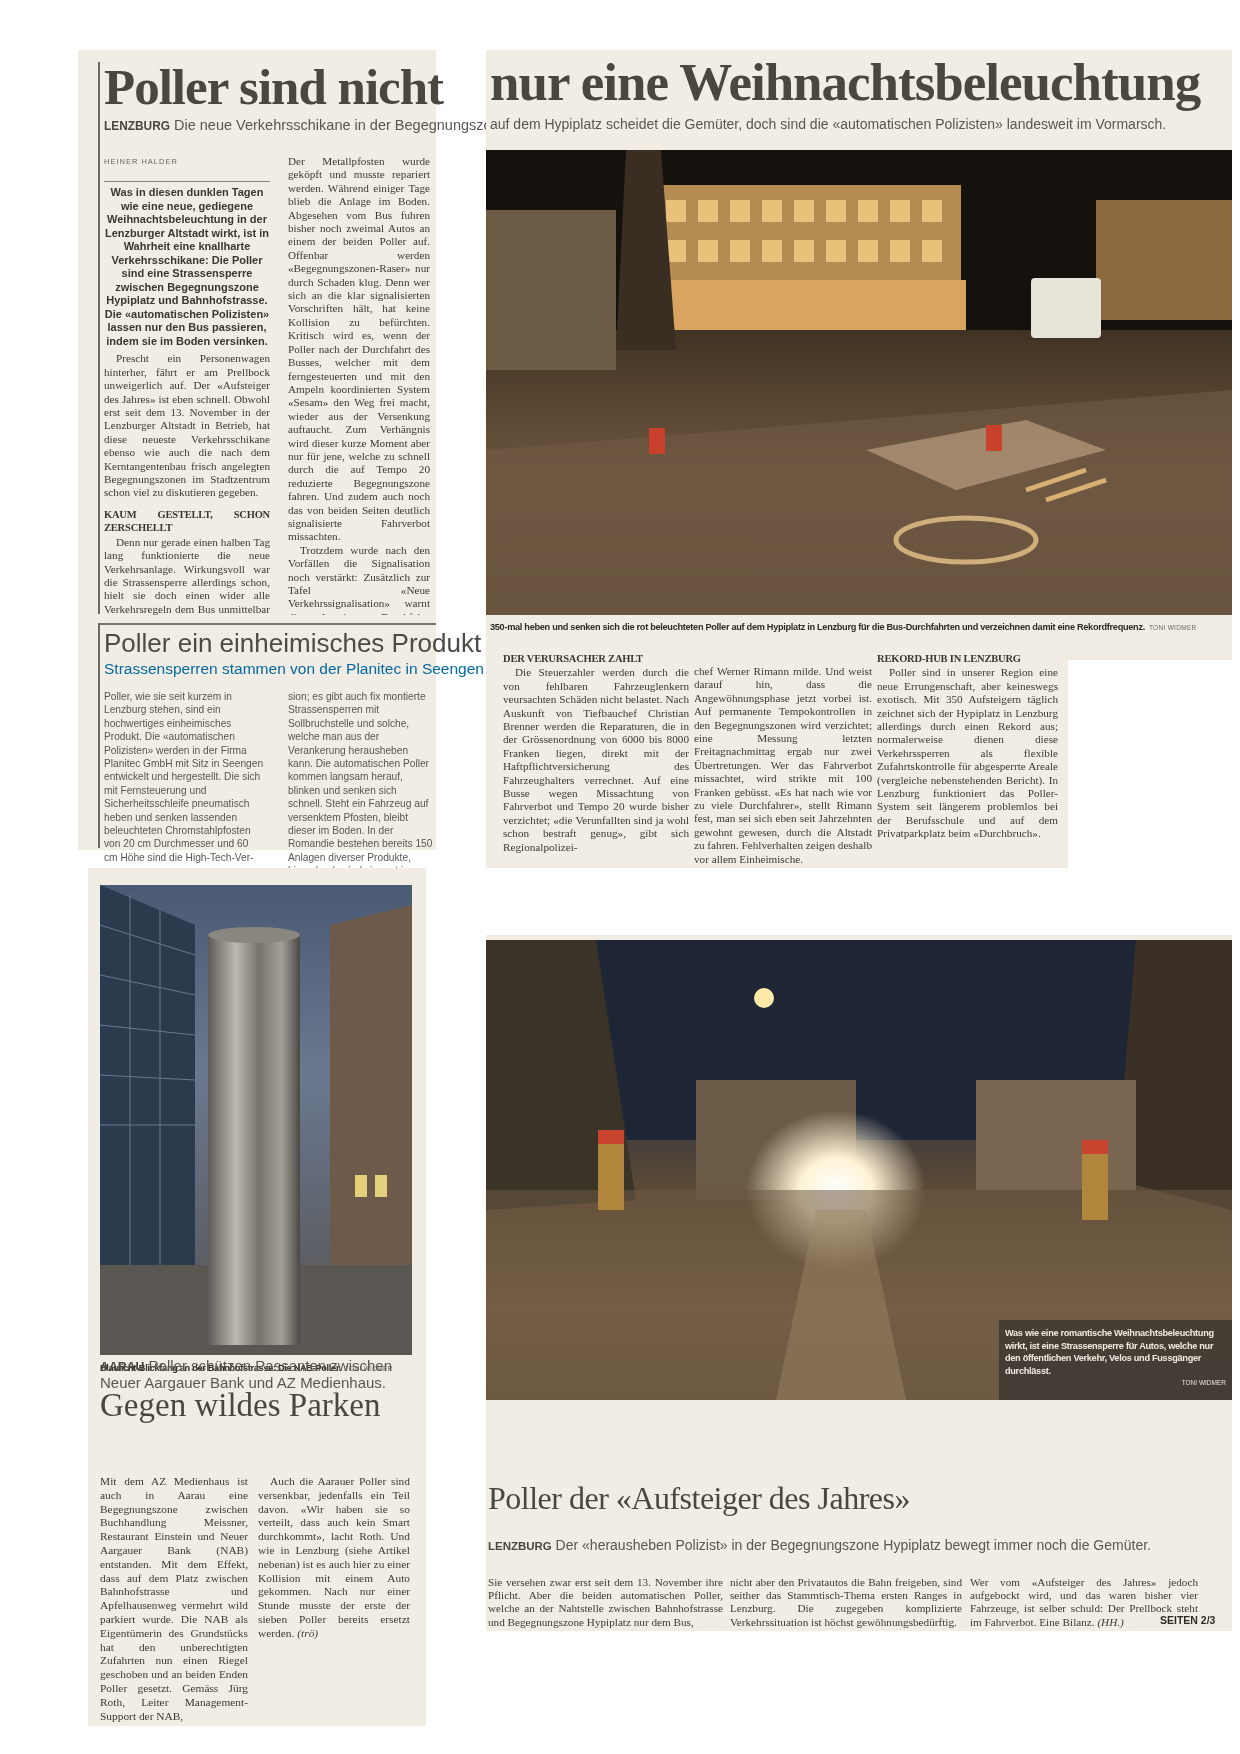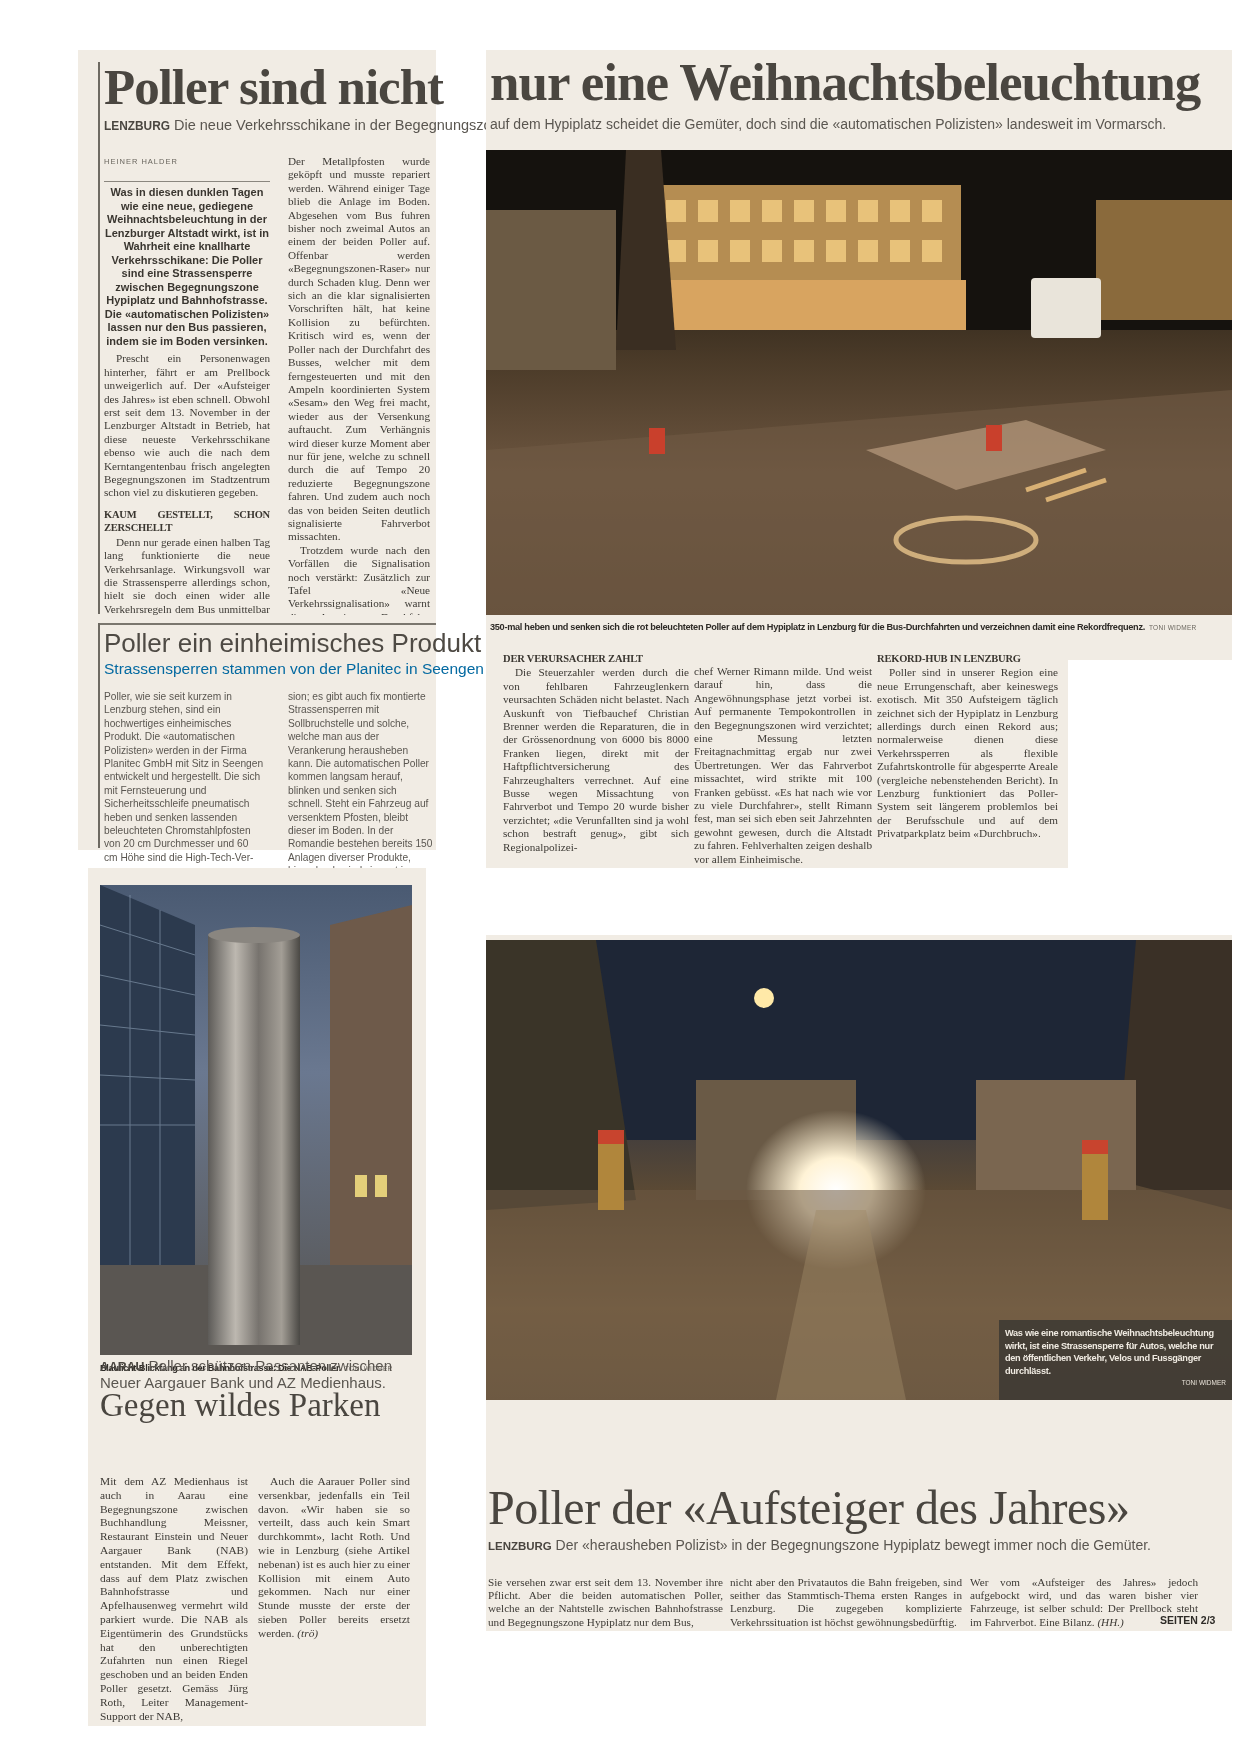--- a/index.html
+++ b/index.html
@@ -183,21 +183,21 @@
     <rect x="596" y="200" width="26" height="80" fill="#b0863c"></rect>
       <rect x="596" y="200" width="26" height="14" fill="#c8442e"></rect>
   </svg>
   <div style="position:absolute;left:513px;top:352px;width:233px;height:132px;background:rgba(60,56,50,0.85);padding:7px 6px 0 6px;box-sizing:border-box;margin-top:28px;">
     <div class="cond" style="font-size:9.2px;line-height:12.5px;font-weight:700;color:#f0ebe2;letter-spacing:-0.3px;">Was wie eine romantische Weihnachtsbeleuchtung wirkt, ist eine Strassensperre für Autos, welche nur den öffentlichen Verkehr, Velos und Fussgänger durchlässt.</div>
     <div class="cond" style="font-size:6.5px;color:#e8e2d8;text-align:right;margin-top:2px;">TONI WIDMER</div>
   </div>
 </div>
 
 <div class="paper" style="left:486px;top:1403px;width:746px;height:228px;"></div>
-<div class="headline" style="left:488px;top:1480px;font-size:48px;font-weight:400;letter-spacing:-0.5px;">Poller der «Aufsteiger des Jahres»</div>
+<div class="headline" style="left:488px;top:1480px;font-size:32px;font-weight:400;letter-spacing:-0.5px;">Poller der «Aufsteiger des Jahres»</div>
 <div class="dek" style="left:488px;top:1537px;font-size:14px;">
   <b>LENZBURG</b>
   <span>Der «herausheben Polizist» in der Begegnungszone Hypiplatz bewegt immer noch die Gemüter.</span>
 </div>
 <div class="col" style="left:488px;top:1576px;width:235px;font-size:11.2px;line-height:13.2px;">Sie versehen zwar erst seit dem 13. November ihre Pflicht. Aber die beiden automatischen Poller, welche an der Nahtstelle zwischen Bahnhofstrasse und Begegnungszone Hypiplatz nur dem Bus,</div>
 <div class="col" style="left:730px;top:1576px;width:232px;font-size:11.2px;line-height:13.2px;">nicht aber den Privatautos die Bahn freigeben, sind seither das Stammtisch-Thema ersten Ranges in Lenzburg. Die zugegeben komplizierte Verkehrssituation ist höchst gewöhnungsbedürftig.</div>
 <div class="col" style="left:970px;top:1576px;width:228px;font-size:11.2px;line-height:13.2px;">
   <span>Wer vom «Aufsteiger des Jahres» jedoch aufgebockt wird, und das waren bisher vier Fahrzeuge, ist selber schuld: Der Prellbock steht im Fahrverbot. Eine Bilanz.</span>
   <i>(HH.)</i>
 </div>

